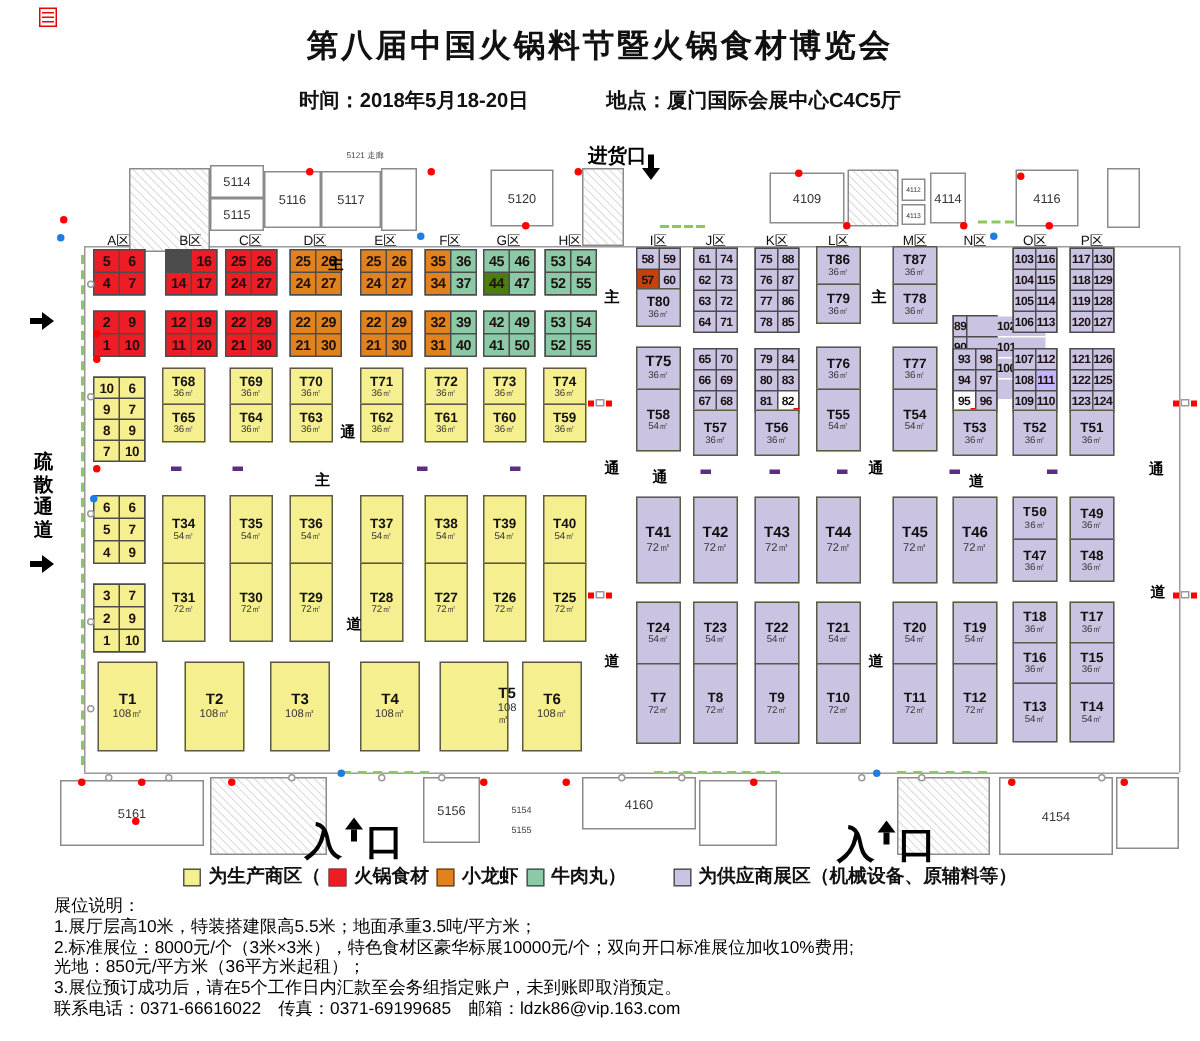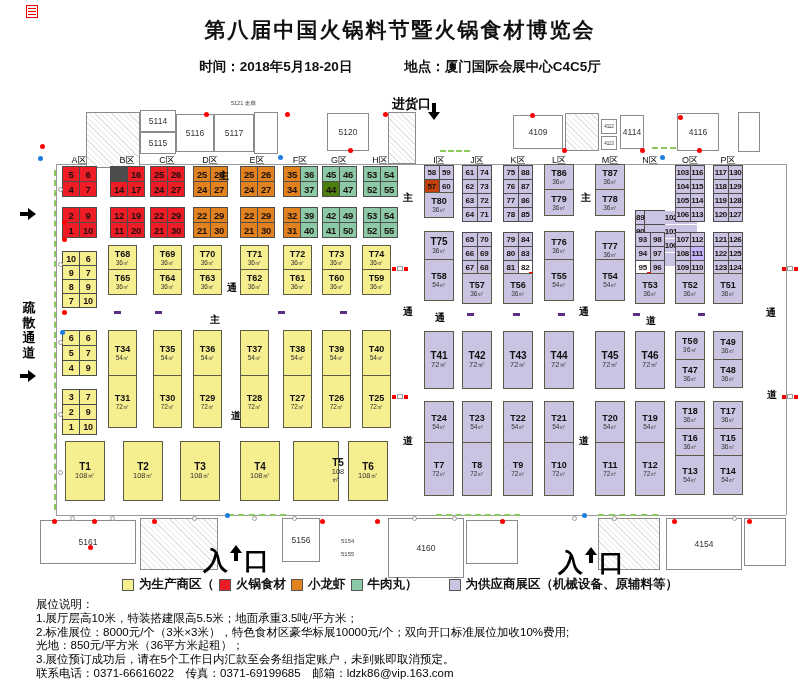--- a/index.html
+++ b/index.html
@@ -76,21 +76,21 @@
       <div class="room" style="left: 513px; top: 115px; width: 50px; height: 34px; font-size: 8.5px;">4109</div>
       <div class="room hatch" style="left: 565px; top: 113px; width: 34px; height: 38px; font-size: 8.5px;"></div>
       <div class="room" style="left: 601px; top: 119px; width: 16px; height: 15px; font-size: 4.5px;">4112</div>
       <div class="room" style="left: 601px; top: 136px; width: 16px; height: 14px; font-size: 4.5px;">4113</div>
       <div class="room" style="left: 620px; top: 115px; width: 24px; height: 34px; font-size: 8.5px;">4114</div>
       <div class="room" style="left: 677px; top: 113px; width: 42px; height: 38px; font-size: 8.5px;">4116</div>
       <div class="room" style="left: 738px; top: 112px; width: 22px; height: 40px; font-size: 8.5px;"></div>
       <div class="room" style="left: 40px; top: 520px; width: 96px; height: 44px; font-size: 8.5px;">5161</div>
       <div class="room hatch" style="left: 140px; top: 518px; width: 78px; height: 52px; font-size: 8.5px;"></div>
       <div class="room" style="left: 282px; top: 518px; width: 38px; height: 44px; font-size: 8.5px;">5156</div>
-      <div class="room" style="left: 388px; top: 518px; width: 76px; height: 60px; font-size: 8.5px;">4160</div>
+      <div class="room" style="left: 388px; top: 518px; width: 76px; height: 35px; font-size: 8.5px;">4160</div>
       <div class="room" style="left: 466px; top: 520px; width: 52px; height: 44px; font-size: 8.5px;"></div>
       <div class="room hatch" style="left: 598px; top: 518px; width: 62px; height: 52px; font-size: 8.5px;"></div>
       <div class="room" style="left: 666px; top: 518px; width: 76px; height: 52px; font-size: 8.5px;">4154</div>
       <div class="room" style="left: 744px; top: 518px; width: 42px; height: 48px; font-size: 8.5px;"></div>
       <div class="tl" style="left: 231px; top: 100px; font-size: 5.5px;">5121 走廊</div>
       <div class="tl" style="left: 341px; top: 538px; font-size: 6px;">5154</div>
       <div class="tl" style="left: 341px; top: 551px; font-size: 6px;">5155</div>
       <div class="zl" style="left: 79px; top: 154px;">A区</div>
       <div class="zl" style="left: 127px; top: 154px;">B区</div>
       <div class="zl" style="left: 167px; top: 154px;">C区</div>
@@ -507,21 +507,21 @@
       <div class="stack" style="left: 544px; top: 232px; width: 30px;"></div>
       <div class="booth" style="position: absolute; left: 544px; top: 232px; width: 30px; height: 29px; background: rgb(202, 196, 226);">
         <div class="bn" style="font-size: 9px;">T76</div>
         <div class="ba" style="font-size: 6.5px;">36㎡</div>
       </div>
       <div class="booth" style="position: absolute; left: 544px; top: 260px; width: 30px; height: 42px; background: rgb(202, 196, 226);">
         <div class="bn" style="font-size: 9px;">T55</div>
         <div class="ba" style="font-size: 6.5px;">54㎡</div>
       </div>
       <div class="stack" style="left: 595px; top: 232px; width: 30px;"></div>
-      <div class="booth" style="position: absolute; left: 595px; top: 232px; width: 30px; height: 29px; background: rgb(202, 196, 226); justify-content: flex-end;">
+      <div class="booth" style="position: absolute; left: 595px; top: 232px; width: 30px; height: 29px; background: rgb(202, 196, 226);">
         <div class="bn" style="font-size: 9px;">T77</div>
         <div class="ba" style="font-size: 6.5px;">36㎡</div>
       </div>
       <div class="booth" style="position: absolute; left: 595px; top: 260px; width: 30px; height: 42px; background: rgb(202, 196, 226);">
         <div class="bn" style="font-size: 9px;">T54</div>
         <div class="ba" style="font-size: 6.5px;">54㎡</div>
       </div>
       <div class="stack" style="left: 635px; top: 232px; width: 30px;"></div>
       <div class="cellgrid" style="left: 635px; top: 232px; width: 30px; grid-auto-rows: 13px;">
         <div class="cell" style="background: rgb(202, 196, 226); font-size: 8px; letter-spacing: -0.3px;">93</div>

